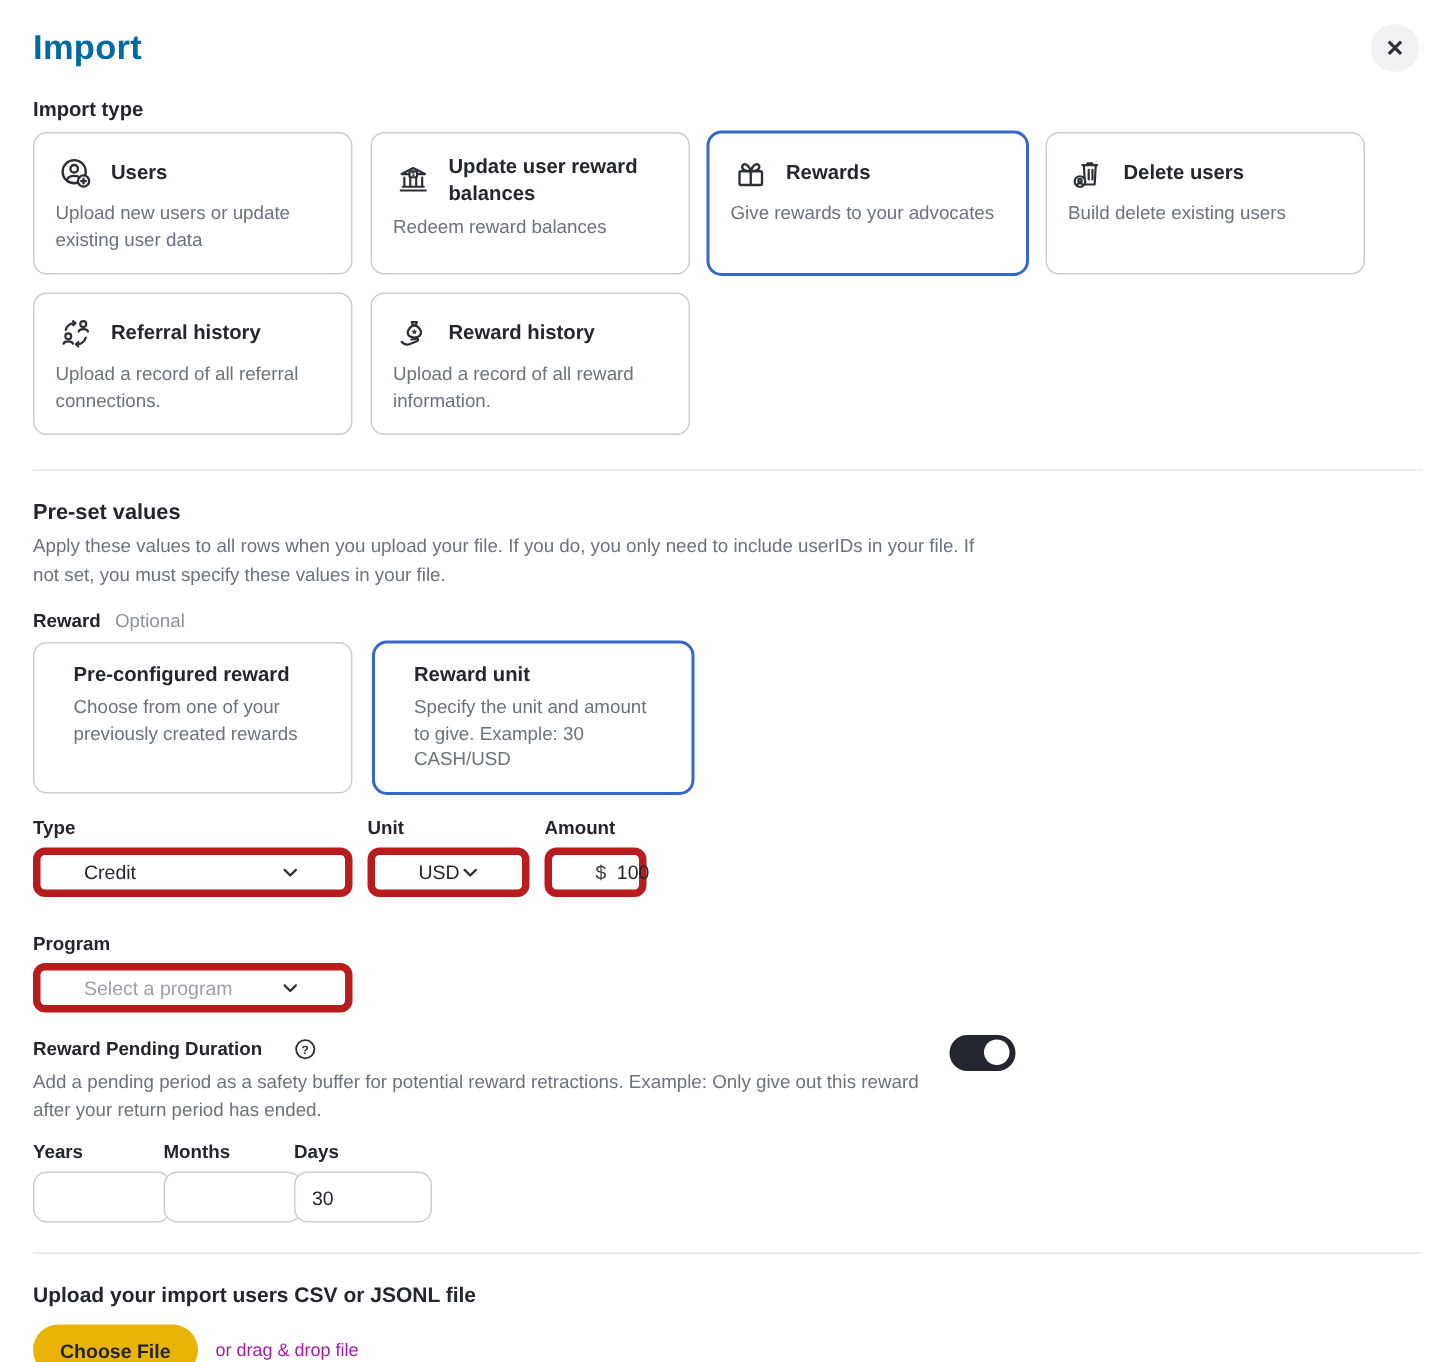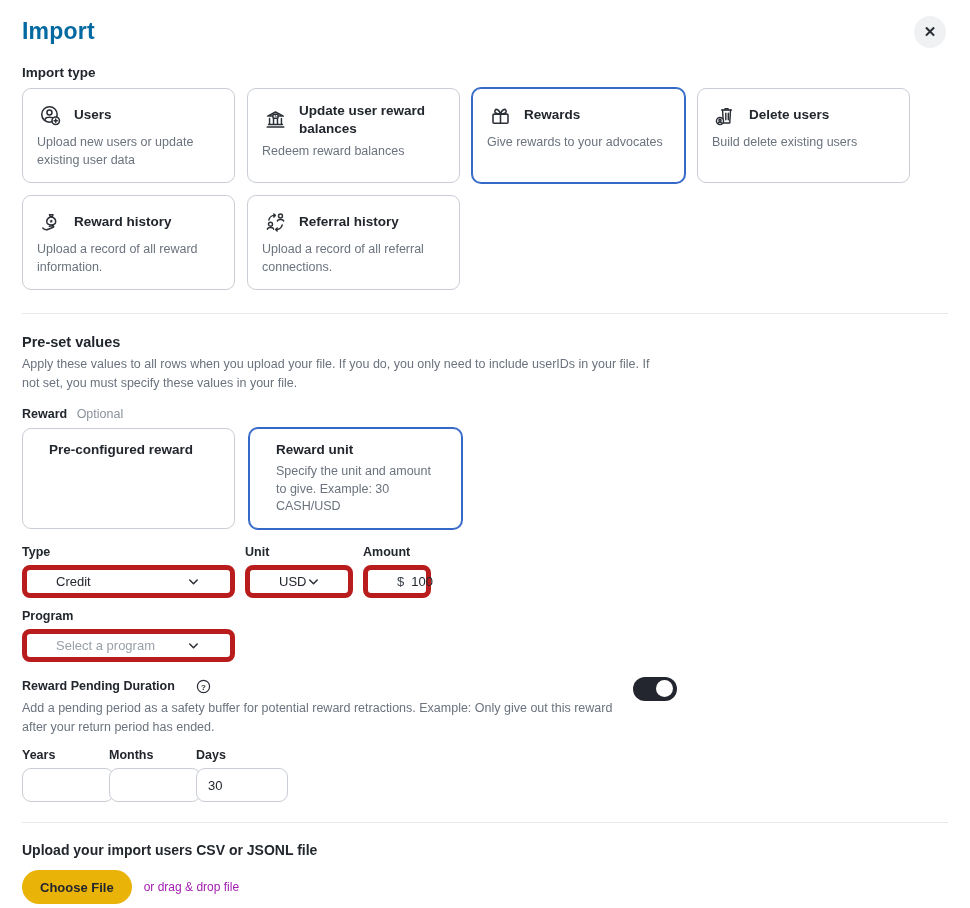--- a/index.html
+++ b/index.html
@@ -54,21 +54,21 @@
   .field-label { font-size:12.5px; font-weight:700; color:#22262d; margin-bottom:6px; }
   .select-box, .input-box {
     height:33px; border:5px solid #b91c1c; border-radius:8px; background:#fff;
     display:flex; align-items:center; padding:0 29px; font-size:13px; color:#22262d; cursor:pointer;
   }
   .select-box { justify-content:space-between; }
   .select-box .chev svg { width:15px; height:15px; display:block; }
   .w-type { width:213px; } .w-unit { width:108px; } .w-amount { width:57px; }
   .placeholder { color:#9aa1a9; }
   .amount-prefix { color:#3a404a; margin-right:7px; }
-  .program-block { margin-top:11px; }
+  .program-block { margin-top:24px; }
 
   
   .pending { position:relative; margin-top:17px; }
   .pending-label-row { display:flex; align-items:center; gap:21px; }
   .pending-label { font-size:12.5px; font-weight:700; color:#22262d; }
   .help-icon svg { width:15px; height:15px; display:block; cursor:pointer; }
   .toggle {
     position:absolute; left:611px; top:-2px; width:44px; height:24px; border-radius:13px;
     background:#23262e; border:none; cursor:pointer;
   }
@@ -161,35 +161,20 @@
             <path d="M9.2 6.8l.7 12.4h6.2l.7-12.4"></path>
             <path d="M12.3 9.8v6.2M14.7 9.8v6.2"></path>
             <circle cx="6.7" cy="17.3" r="3.4" fill="#ffffff"></circle>
             <circle cx="6.7" cy="16.6" r="1.05"></circle>
             <path d="M5.1 19.2c.4-1.2 2.8-1.2 3.2 0"></path>
           </svg>
         </span>
         <span class="card-title">Delete users</span>
       </div>
       <div class="card-desc">Build delete existing users</div>
-    </div>
-
-    <div class="card">
-      <div class="card-head">
-        <span class="card-icon">
-          <svg viewBox="0 0 24 24" fill="none" stroke="#2b2f36" stroke-width="1.4" stroke-linecap="round" stroke-linejoin="round">
-            <path d="M11 4.6h3.4l-.8 1.9h-1.8z"></path>
-            <path d="M12.7 6.5c3 1 4.6 3.3 4.2 5.4-.4 1.7-2 2.5-4.2 2.5s-3.8-.8-4.2-2.5c-.4-2.1 1.2-4.4 4.2-5.4z"></path>
-            <path d="M12.7 8.9l.55 1.1 1.2.2-.85.85.2 1.2-1.1-.55-1.1.55.2-1.2-.85-.85 1.2-.2z" fill="#2b2f36" stroke="none"></path>
-            <path d="M4.6 17.2c1.7 1.8 3.5 2.1 5.3 1.3l4.7-1.9c.9-.4.5-1.7-.5-1.5l-3.2.6"></path>
-          </svg>
-        </span>
-        <span class="card-title">Reward history</span>
-      </div>
-      <div class="card-desc">Upload a record of all reward information.</div>
     </div>
 
     <div class="card">
       <div class="card-head">
         <span class="card-icon">
           <svg viewBox="0 0 24 24" fill="none" stroke="#2b2f36" stroke-width="1.4" stroke-linecap="round" stroke-linejoin="round">
             <circle cx="7.2" cy="13.6" r="1.9"></circle>
               <path d="M4.2 18.4c.5-2.1 5.5-2.1 6 0"></path>
             <circle cx="16.8" cy="5.8" r="1.9"></circle>
               <path d="M13.8 10.6c.5-2.1 5.5-2.1 6 0"></path>
@@ -197,35 +182,51 @@
               <path d="M10.3 3.9l1.5 1.3-1.4 1.4"></path>
             <path d="M18.4 14.4c-.6 2.8-3.2 4.6-6 4.4"></path>
               <path d="M13.7 17.3l-1.5 1.4 1.4 1.4"></path>
           </svg>
         </span>
         <span class="card-title">Referral history</span>
       </div>
       <div class="card-desc">Upload a record of all referral connections.</div>
     </div>
 
+    <div class="card">
+      <div class="card-head">
+        <span class="card-icon">
+          <svg viewBox="0 0 24 24" fill="none" stroke="#2b2f36" stroke-width="1.4" stroke-linecap="round" stroke-linejoin="round">
+            <path d="M11 4.6h3.4l-.8 1.9h-1.8z"></path>
+            <path d="M12.7 6.5c3 1 4.6 3.3 4.2 5.4-.4 1.7-2 2.5-4.2 2.5s-3.8-.8-4.2-2.5c-.4-2.1 1.2-4.4 4.2-5.4z"></path>
+            <path d="M12.7 8.9l.55 1.1 1.2.2-.85.85.2 1.2-1.1-.55-1.1.55.2-1.2-.85-.85 1.2-.2z" fill="#2b2f36" stroke="none"></path>
+            <path d="M4.6 17.2c1.7 1.8 3.5 2.1 5.3 1.3l4.7-1.9c.9-.4.5-1.7-.5-1.5l-3.2.6"></path>
+          </svg>
+        </span>
+        <span class="card-title">Reward history</span>
+      </div>
+      <div class="card-desc">Upload a record of all reward information.</div>
+    </div>
+
   </div>
 
   <hr class="divider">
 
   <div class="h2">Pre-set values</div>
   <div class="body-text">Apply these values to all rows when you upload your file. If you do, you only need to include userIDs in your file. If not set, you must specify these values in your file.</div>
 
   <div class="reward-row">
     <span class="lbl">Reward</span>
     <span class="opt">Optional</span>
   </div>
 
   <div class="reward-cards">
     <div class="reward-card">
       <div class="card-title">Pre-configured reward</div>
+      <div class="card-desc">Choose from one of your previously created rewards</div>
     </div>
     <div class="reward-card selected">
       <div class="card-title">Reward unit</div>
       <div class="card-desc">Specify the unit and amount to give. Example: 30 CASH/USD</div>
     </div>
   </div>
 
   <div class="form-row">
     <div>
       <div class="field-label">Type</div>

